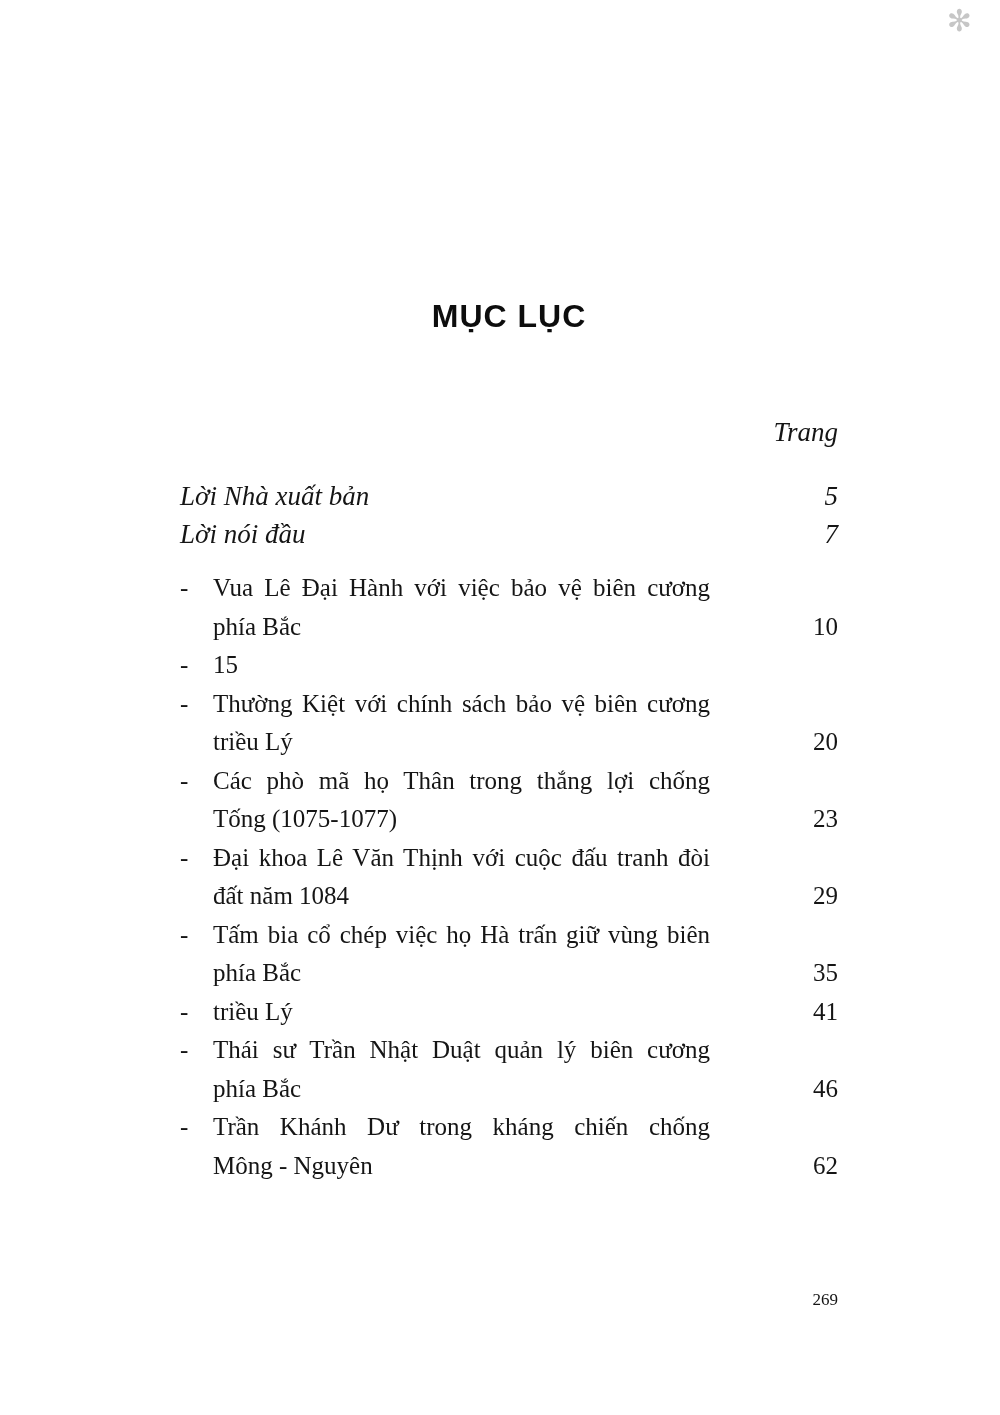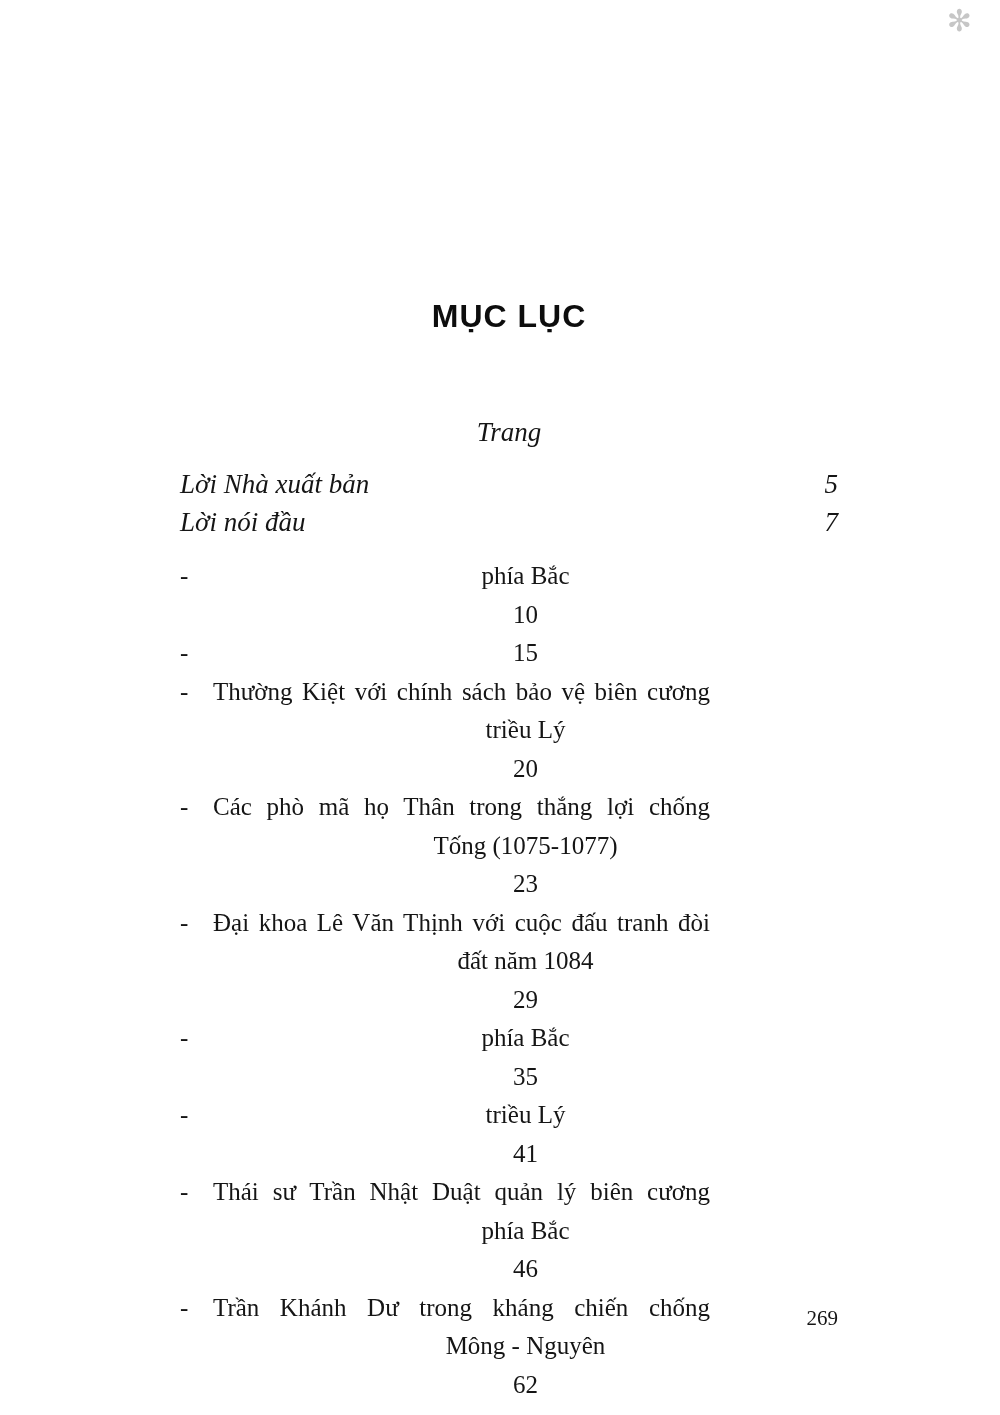--- a/index.html
+++ b/index.html
@@ -31,26 +31,26 @@
     margin-top: 298px;
     text-align: center;
     font-family: "Liberation Sans", "DejaVu Sans", sans-serif;
     font-weight: bold;
     font-size: 32px;
     letter-spacing: 1px;
     color: #0d0d0d;
   }
   .trang {
     margin-top: 80px;
-    text-align: center;
+    text-align: right;
     font-style: italic;
     font-size: 27px;
     line-height: 34px;
   }
-  .front { margin-top: 16px; }
+  .front { margin-top: 28px; }
   .front-row {
     display: flex;
     justify-content: space-between;
     font-style: italic;
     font-size: 27px;
     line-height: 38px;
   }
   .entries {
     margin-top: 16px;
     font-size: 25px;
@@ -64,27 +64,26 @@
   .entry-body { flex: 1; min-width: 0; }
   .line.just {
     text-align: justify;
     text-align-last: justify;
     margin-right: 128px;
   }
   .lastline {
     display: flex;
     justify-content: space-between;
     align-items: center;
-    flex-direction: column;
   }
   .footer-page {
     position: absolute;
     right: 162px;
-    bottom: 84px;
-    font-size: 21px;
+    bottom: 105px;
+    font-size: 17px;
   }
 </style>
 </head>
 <body>
 
 <div class="page">
 
   <div class="flower">✻</div>
 
   <div class="content">
@@ -102,20 +101,21 @@
         <span>Lời nói đầu</span>
         <span>7</span>
       </div>
     </div>
 
     <div class="entries">
 
       <div class="entry">
         <div class="dash">-</div>
         <div class="entry-body">
+          <div class="line just">Vua Lê Đại Hành với việc bảo vệ biên cương</div>
           <div class="lastline">
             <span>phía Bắc</span>
             <span>10</span>
           </div>
         </div>
       </div>
 
       <div class="entry">
         <div class="dash">-</div>
         <div class="entry-body">
@@ -154,20 +154,21 @@
           <div class="lastline">
             <span>đất năm 1084</span>
             <span>29</span>
           </div>
         </div>
       </div>
 
       <div class="entry">
         <div class="dash">-</div>
         <div class="entry-body">
+          <div class="line just">Tấm bia cổ chép việc họ Hà trấn giữ vùng biên</div>
           <div class="lastline">
             <span>phía Bắc</span>
             <span>35</span>
           </div>
         </div>
       </div>
 
       <div class="entry">
         <div class="dash">-</div>
         <div class="entry-body">

